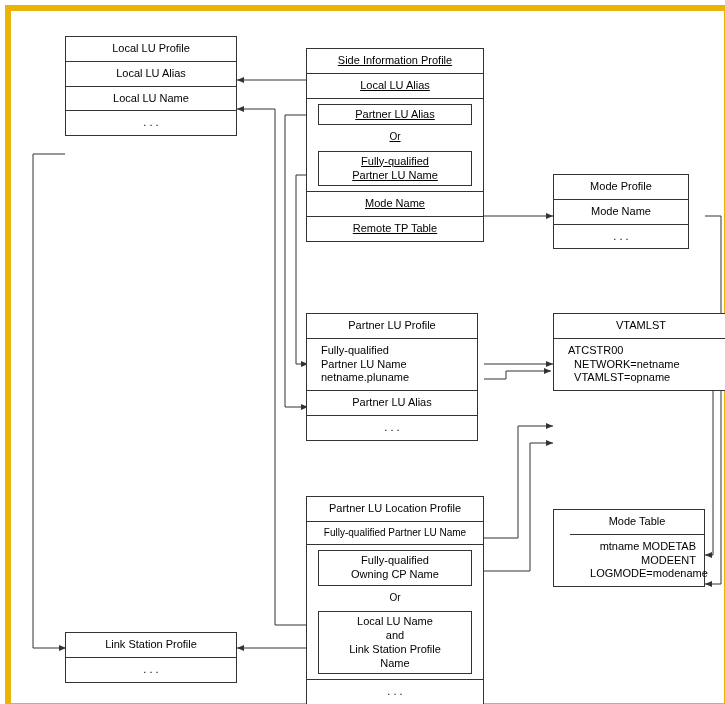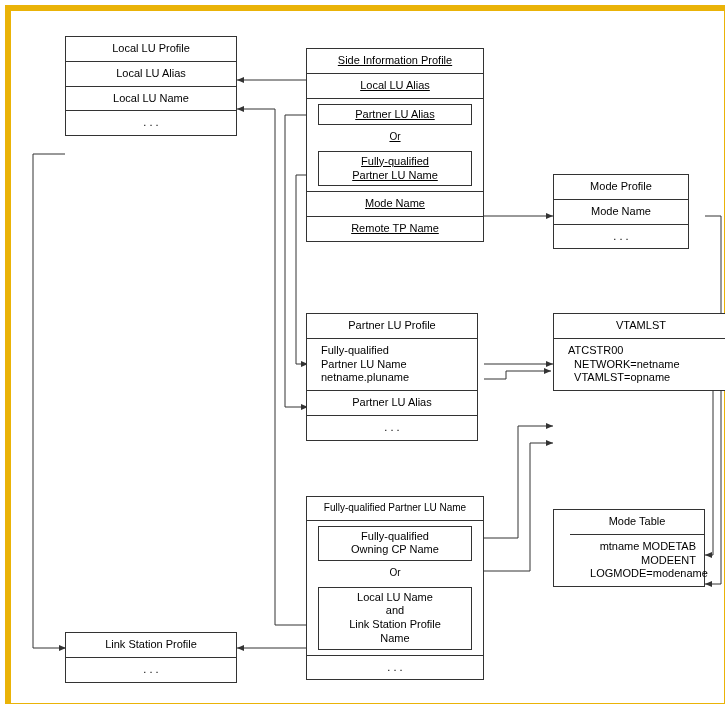--- a/index.html
+++ b/index.html
@@ -101,21 +101,21 @@
   <div class="box" style="left:295px; top:37px; width:178px;text-decoration:underline;">
     <div class="cell">Side Information Profile</div>
     <div class="cell">Local LU Alias</div>
     <div class="cell" style="padding:0;">
       <div class="inner">Partner LU Alias</div>
       <div class="or-label">Or</div>
       <div class="inner" style="white-space:pre-line;">Fully-qualified
 Partner LU Name</div>
     </div>
     <div class="cell">Mode Name</div>
-    <div class="cell">Remote TP Name</div>
+    <div class="cell">Remote TP Table</div>
   </div>
 
   <div class="box" style="left:542px; top:163px; width:136px;">
     <div class="cell">Mode Profile</div>
     <div class="cell">Mode Name</div>
     <div class="cell">. . .</div>
   </div>
 
   <div class="box" style="left:295px; top:302px; width:172px;">
     <div class="cell">Partner LU Profile</div>
@@ -134,20 +134,21 @@
   </div>
 
   <div class="box" style="left:542px; top:498px; width:152px;padding-left:16px;">
     <div class="cell">Mode Table</div>
     <div class="cell cell-left" style="white-space:pre;text-align:right;">mtname MODETAB
   MODEENT
   LOGMODE=modename</div>
   </div>
 
   <div class="box" style="left:295px; top:485px; width:178px;">
+    <div class="cell">Partner LU Location Profile</div>
     <div class="cell" style="font-size:10px;">Fully-qualified Partner LU Name</div>
     <div class="cell" style="padding:0;">
       <div class="inner" style="white-space:pre-line;">Fully-qualified
 Owning CP Name</div>
       <div class="or-label">Or</div>
       <div class="inner" style="white-space:pre-line;">Local LU Name
 and
 Link Station Profile
 Name</div>
     </div>

